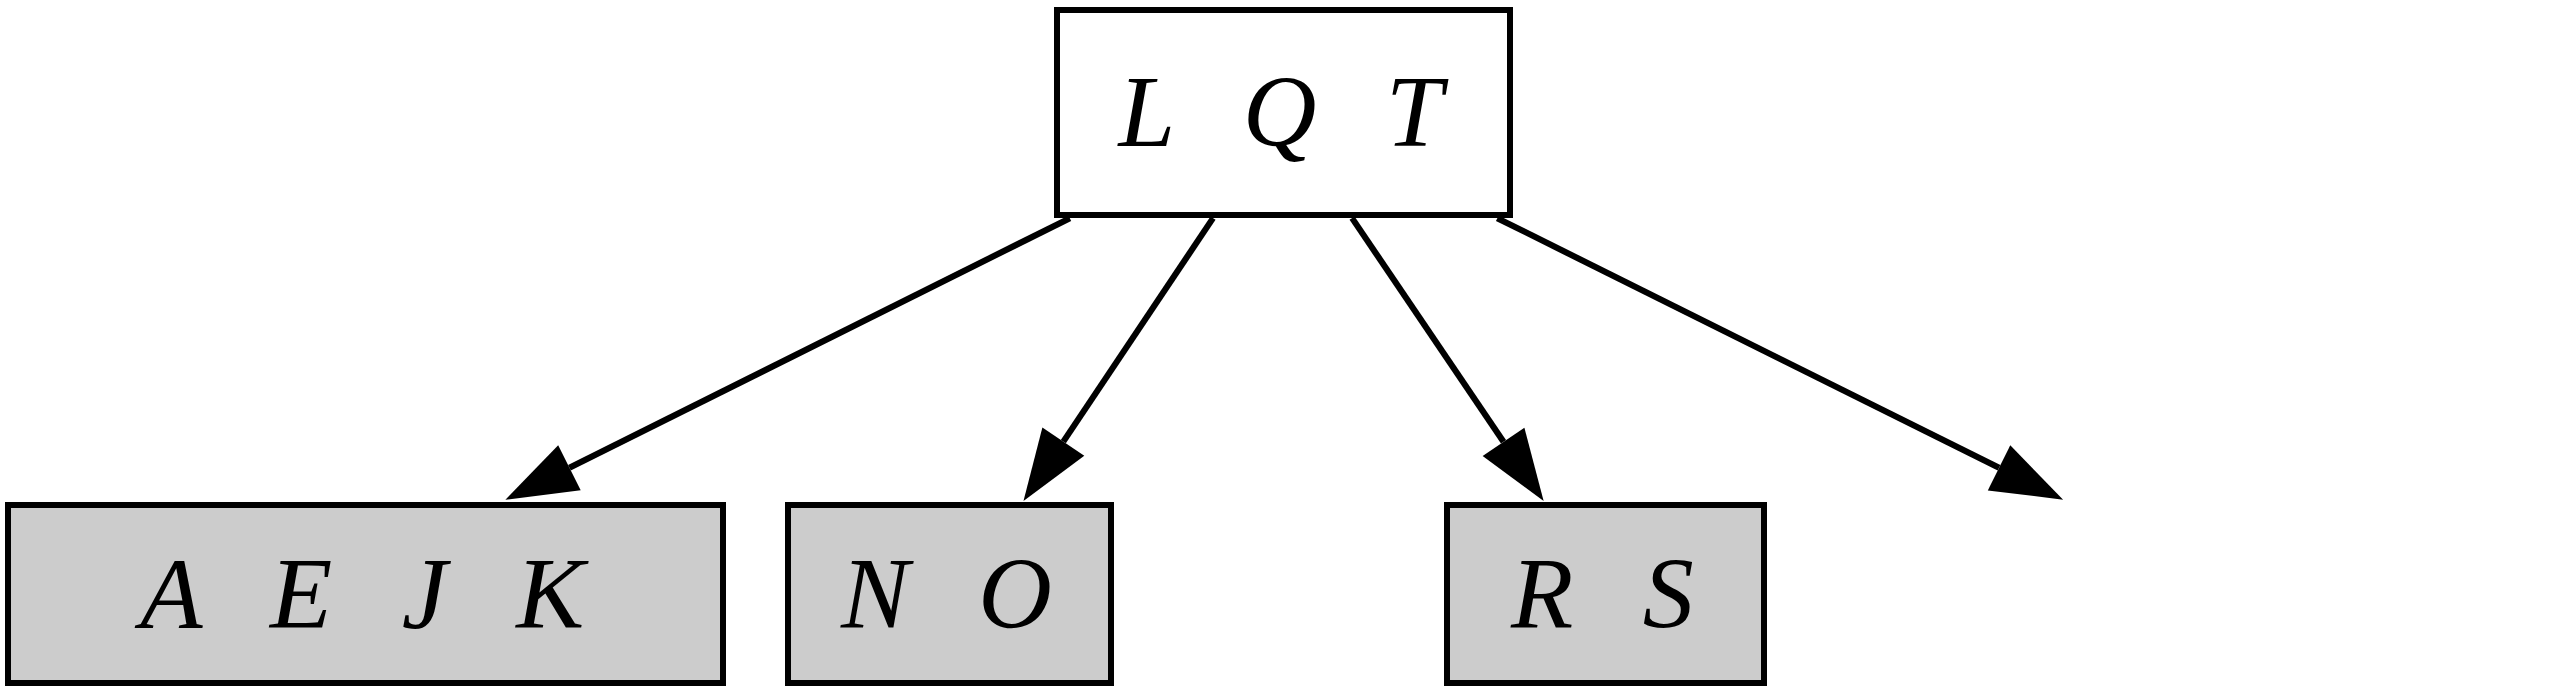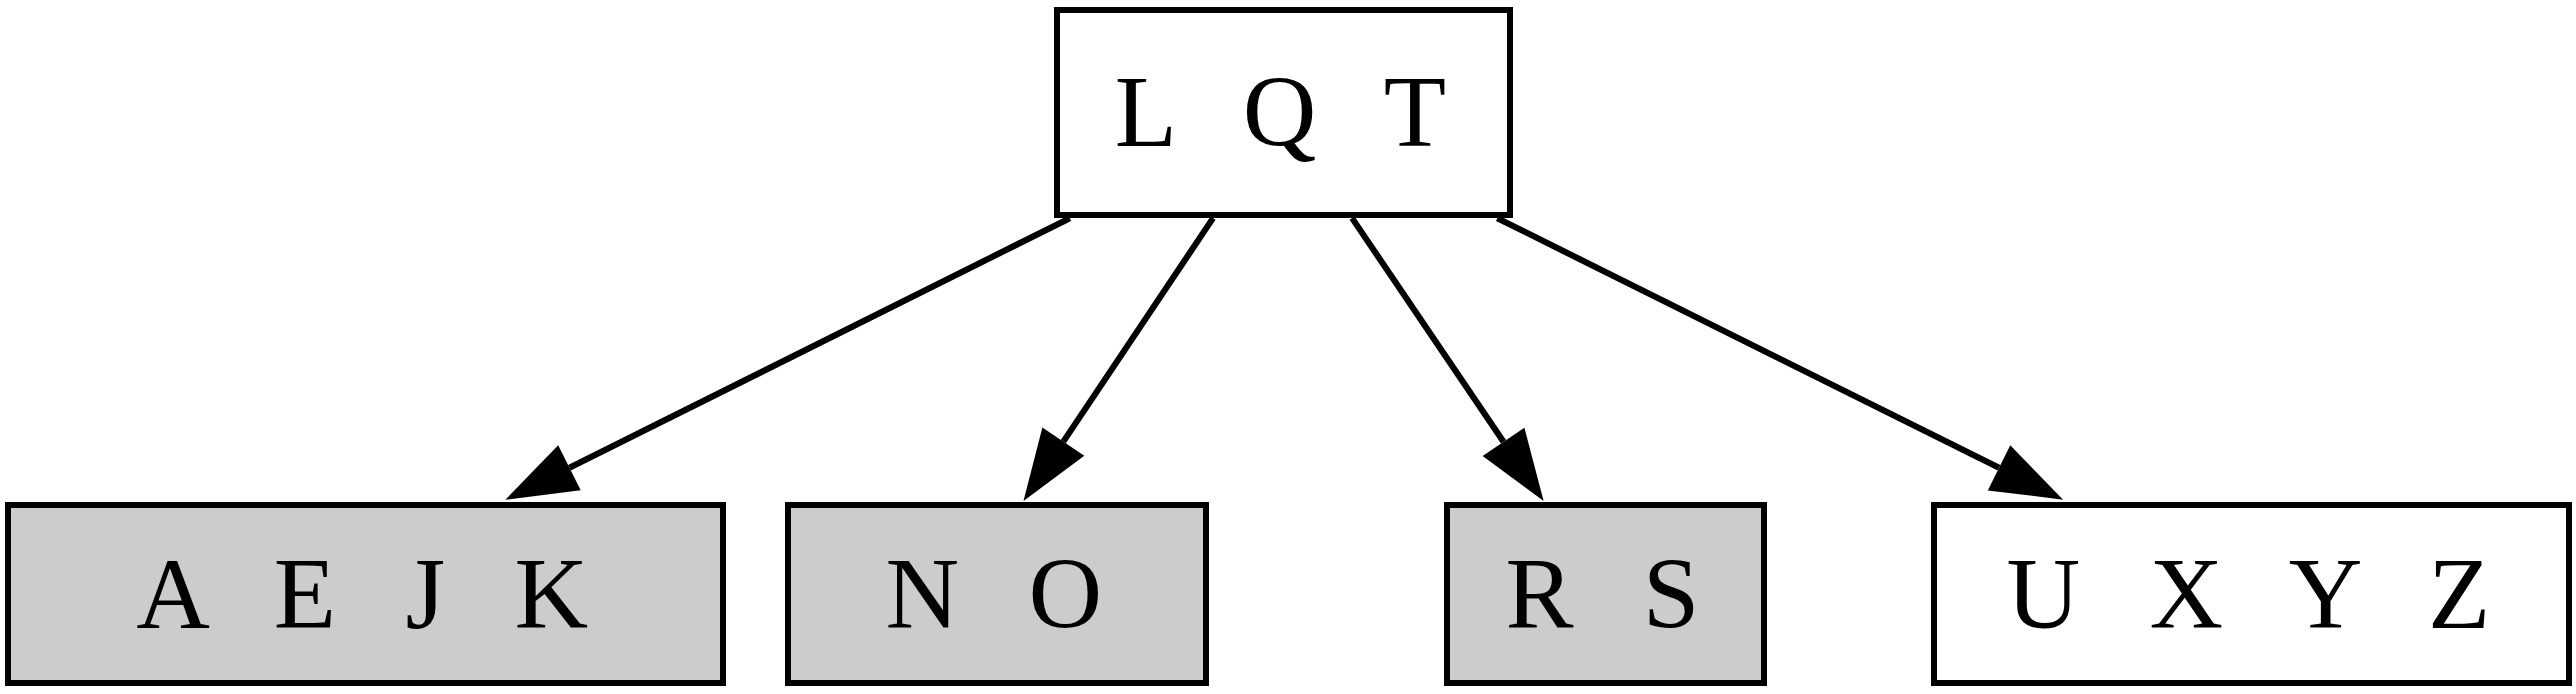--- a/index.html
+++ b/index.html
@@ -30,20 +30,21 @@
     position: absolute;
     box-sizing: border-box;
     border: 6.1px solid #000000;
     display: flex;
     align-items: center;
     justify-content: center;
     overflow: hidden;
   }
   .node-label {
     font-family: "Liberation Serif", "DejaVu Serif", serif;
+    font-style: italic;
     font-weight: 400;
     color: #000000;
     line-height: 1;
     white-space: pre;
     letter-spacing: 0.06em;
     user-select: none;
   }
   .node-root .node-label {
     font-size: 102px;
   }
@@ -70,26 +71,23 @@
   </svg>
 
   <div class="node node-root" style="left: 1054px; top: 6.8px; width: 459px; height: 211px; background: rgb(255, 255, 255); border-color: rgb(0, 0, 0); border-width: 6.1px;">
     <span class="node-label">L  Q  T</span>
   </div>
 
   <div class="node node-leaf" style="left: 4.8px; top: 502px; width: 721px; height: 184px; background: rgb(204, 204, 204); border-color: rgb(0, 0, 0); border-width: 6.1px;">
     <span class="node-label">A  E  J  K</span>
   </div>
 
-  <div class="node node-leaf" style="left: 785px; top: 502px; width: 424px; height: 184px; background: rgb(204, 204, 204); border-color: rgb(0, 0, 0); border-width: 6.1px;">
+  <div class="node node-leaf" style="left: 785px; top: 502px; width: 329px; height: 184px; background: rgb(204, 204, 204); border-color: rgb(0, 0, 0); border-width: 6.1px;">
     <span class="node-label">N  O</span>
   </div>
 
   <div class="node node-leaf" style="left: 1444px; top: 502px; width: 323px; height: 184px; background: rgb(204, 204, 204); border-color: rgb(0, 0, 0); border-width: 6.1px;">
     <span class="node-label">R  S</span>
   </div>
 
-  <div class="node node-leaf" style="left: 1931px; top: 502px; width: 641px; height: 184px; background: rgb(255, 255, 255); border-color: rgb(0, 0, 0); border-width: 6.1px;">
-    <span class="node-label">U  X  Y  Z</span>
-  </div>
 
 </div>
 
 
 </body></html>

